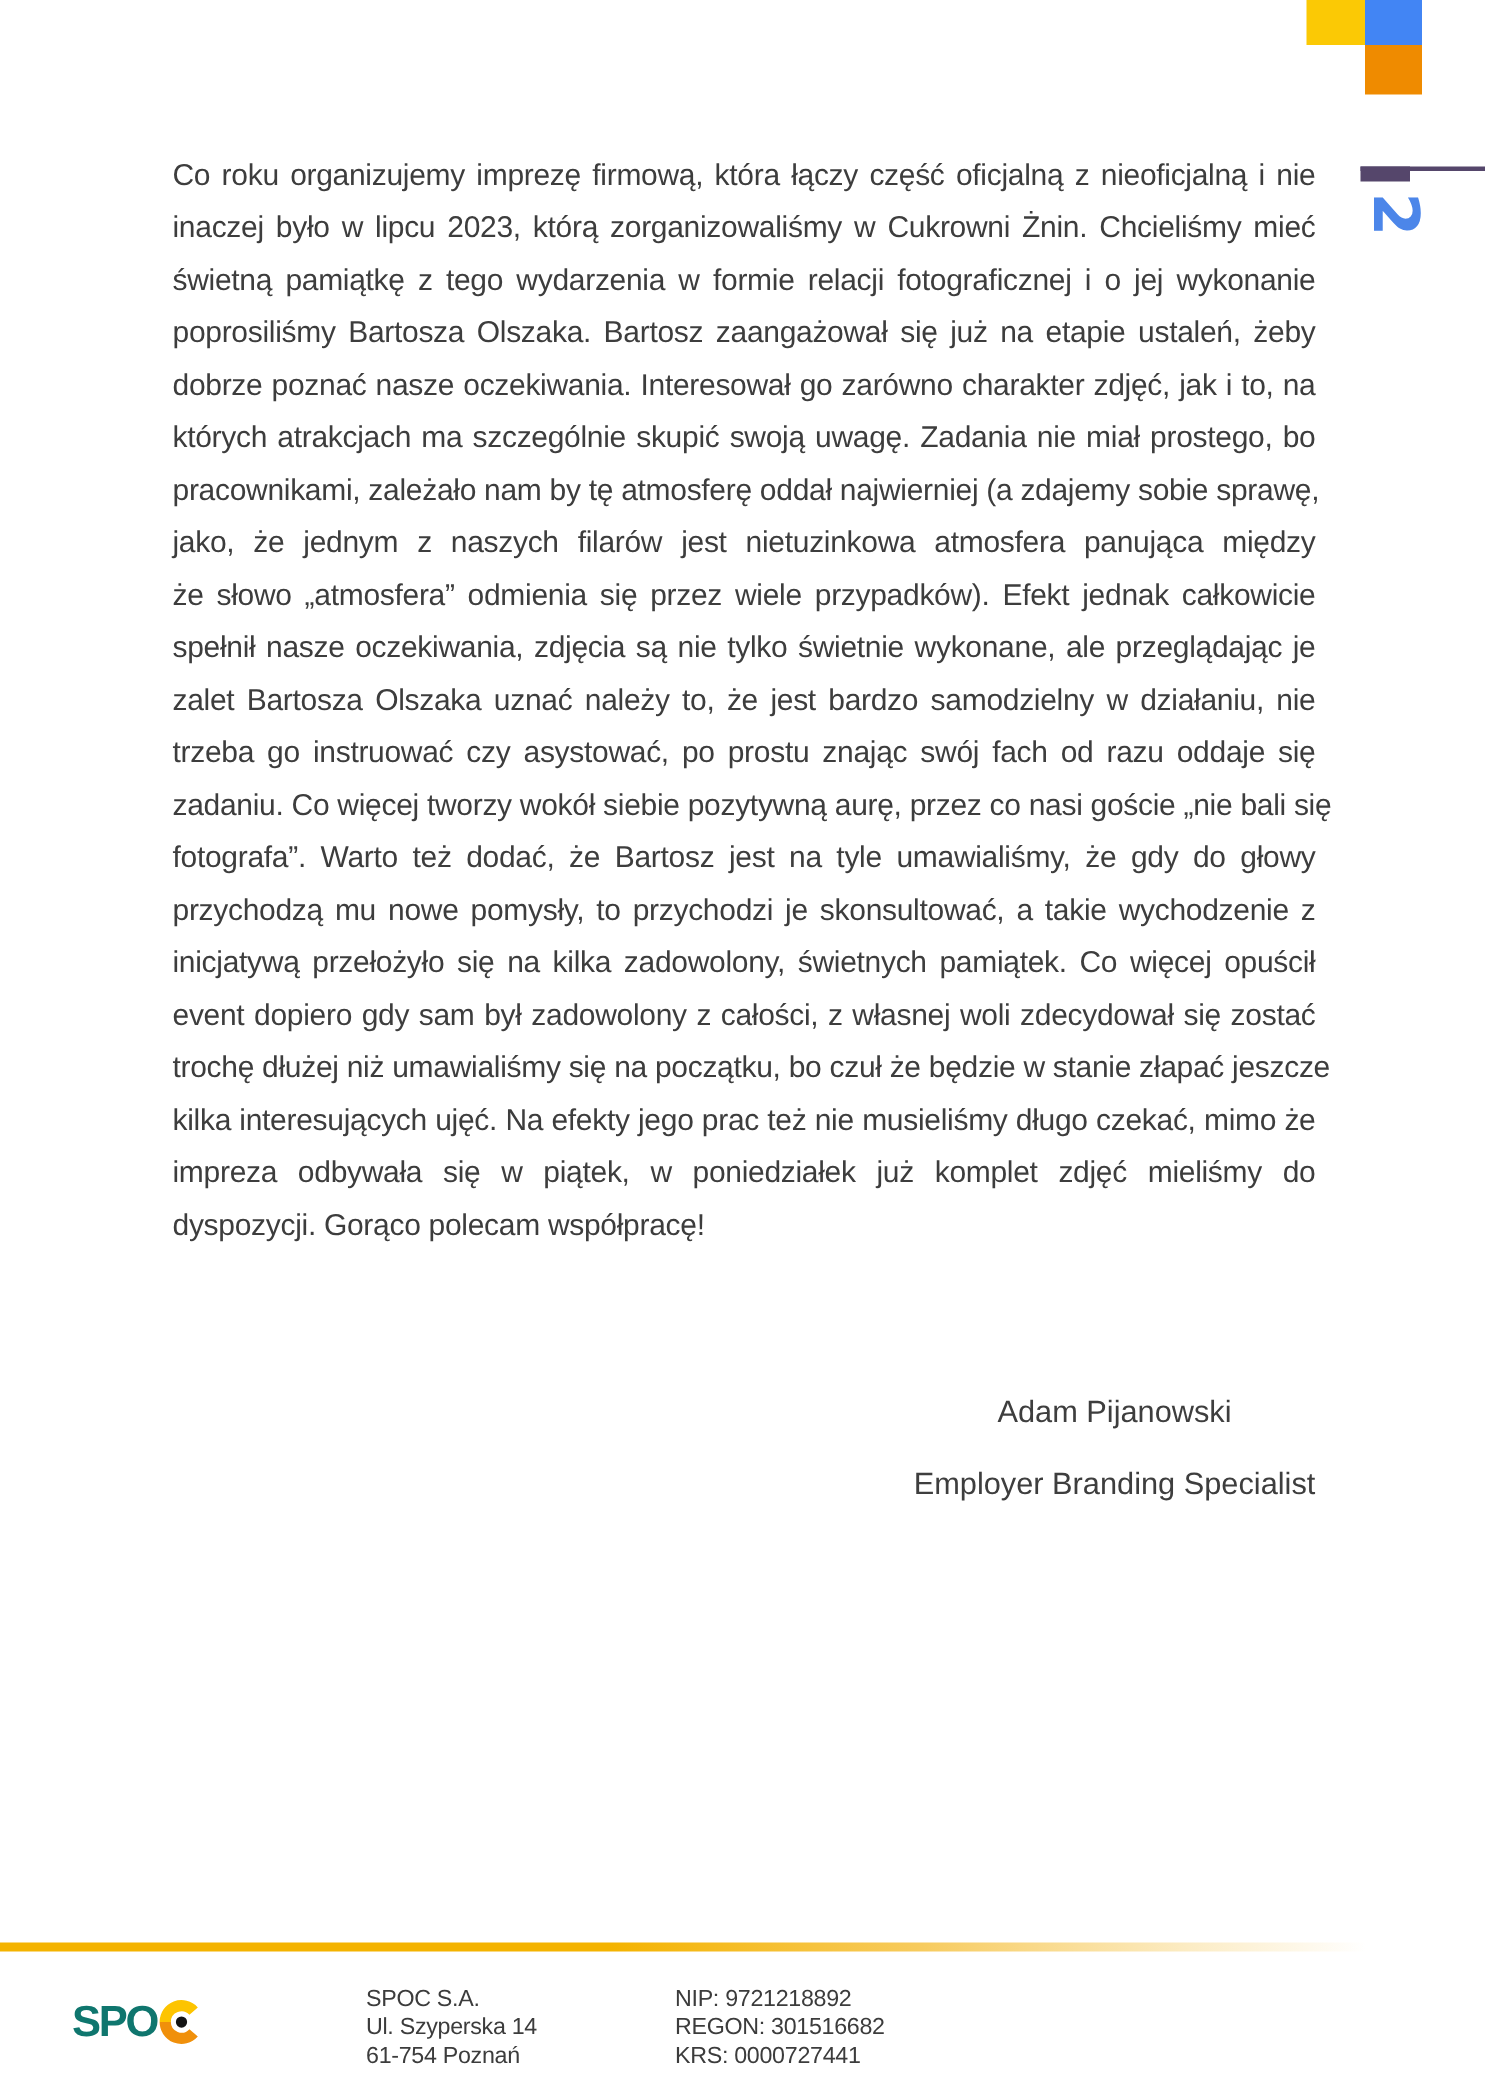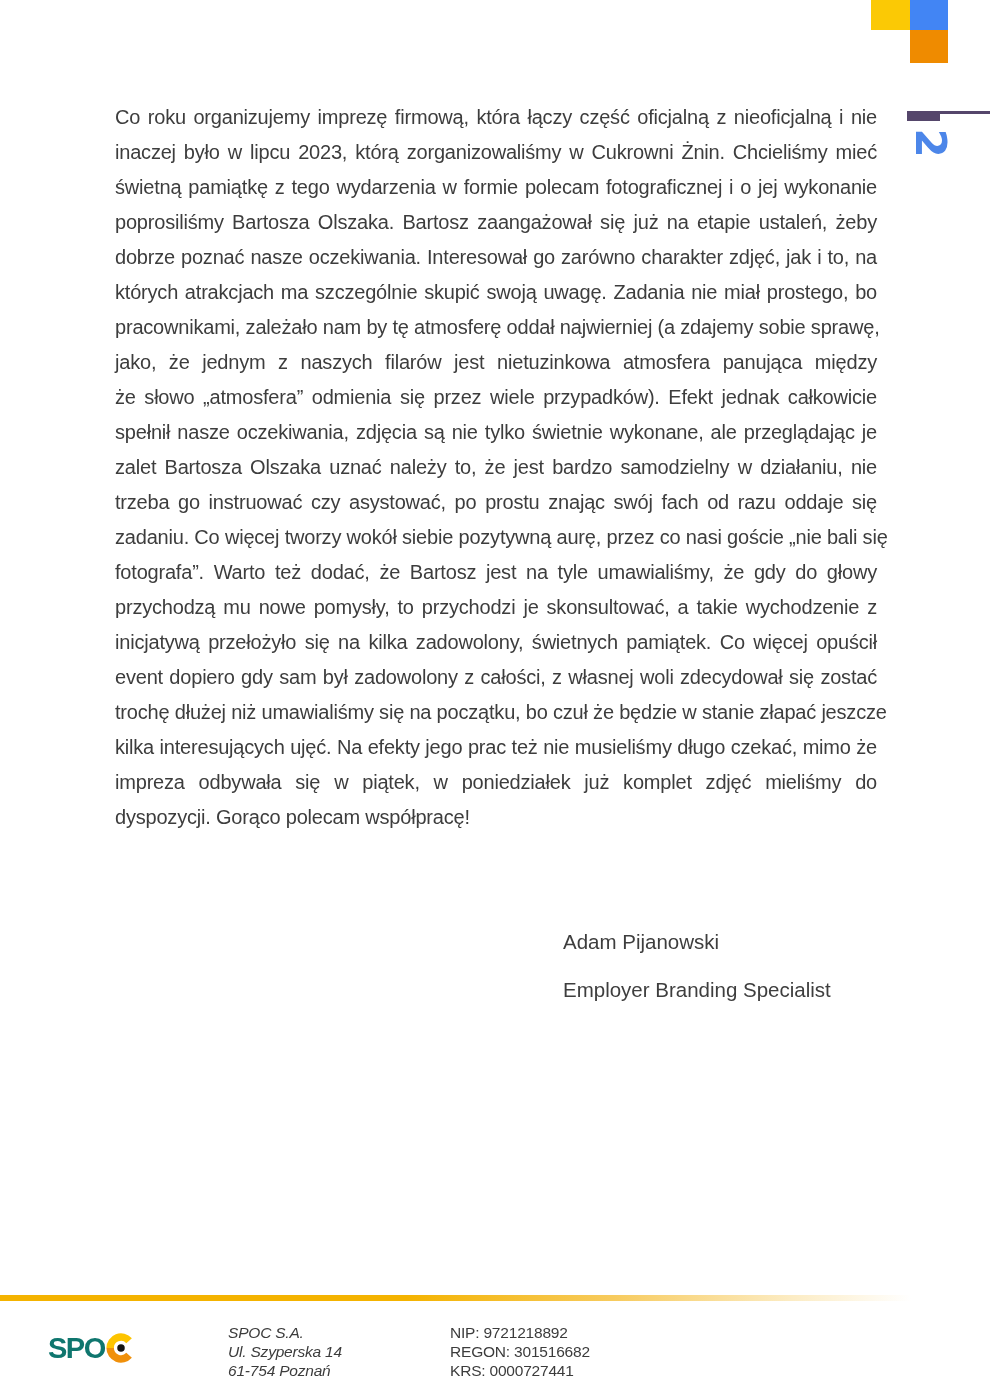--- a/index.html
+++ b/index.html
@@ -37,22 +37,22 @@
     color: #3d3d3d; font-size: 20px; letter-spacing: -0.2px;
   }
   .body-text .tline {
     height: 35px; line-height: 35px; white-space: nowrap;
     text-align: justify; text-align-last: justify;
   }
   .body-text .tline.last { text-align: left; text-align-last: left; }
 
   
   .signature {
-    position: absolute; left: 563px; top: 930px; width: 300px;
-    text-align: left; color: #3e3e3e; font-size: 20.5px;
+    position: absolute; left: 593px; top: 930px; width: 300px;
+    text-align: center; color: #3e3e3e; font-size: 20.5px;
   }
   .signature .sig-title { margin-top: 24px; }
 
   
   .footer-bar {
     position: absolute; left: 0; top: 1295px; width: 990px; height: 6px;
     background: linear-gradient(to right,
       #f4b300 0%, #f4b300 41%, #f7cb5e 62%, #fcecc4 80%, rgba(255,255,255,0) 92%);
   }
   .logo {
@@ -61,40 +61,40 @@
   }
   .logo-text {
     font-size: 29px; font-weight: 800; color: #0f766e;
     letter-spacing: -1.5px; line-height: 1;
   }
   .logo-mark { margin-left: 1px; width: 30px; height: 30px; display: block; }
   .footer-block {
     position: absolute; top: 1323px;
     color: #3c3c3c; font-size: 15.5px; line-height: 19px; letter-spacing: -0.2px;
   }
-  .footer-company { left: 228px; font-style: italic; }
+  .footer-company { left: 244px; }
   .footer-registry { left: 450px; }
 </style>
 </head>
 <body>
 
 <div class="page">
 
   <div class="sq sq-yellow"></div>
   <div class="sq sq-blue"></div>
   <div class="sq sq-orange"></div>
 
   <div class="pn-line"></div>
   <div class="pn-bar"></div>
   <div class="page-number">2</div>
 
   <div class="body-text">
     <div class="tline">Co roku organizujemy imprezę firmową, która łączy część oficjalną z nieoficjalną i nie</div>
     <div class="tline">inaczej było w lipcu 2023, którą zorganizowaliśmy w Cukrowni Żnin. Chcieliśmy mieć</div>
-    <div class="tline">świetną pamiątkę z tego wydarzenia w formie polecam fotograficznej i o jej wykonanie</div>
+    <div class="tline">świetną pamiątkę z tego wydarzenia w formie relacji fotograficznej i o jej wykonanie</div>
     <div class="tline">poprosiliśmy Bartosza Olszaka. Bartosz zaangażował się już na etapie ustaleń, żeby</div>
     <div class="tline">dobrze poznać nasze oczekiwania. Interesował go zarówno charakter zdjęć, jak i to, na</div>
     <div class="tline">których atrakcjach ma szczególnie skupić swoją uwagę. Zadania nie miał prostego, bo</div>
     <div class="tline">pracownikami, zależało nam by tę atmosferę oddał najwierniej (a zdajemy sobie sprawę,</div>
     <div class="tline">jako, że jednym z naszych filarów jest nietuzinkowa atmosfera panująca między</div>
     <div class="tline">że słowo „atmosfera” odmienia się przez wiele przypadków). Efekt jednak całkowicie</div>
     <div class="tline">spełnił nasze oczekiwania, zdjęcia są nie tylko świetnie wykonane, ale przeglądając je</div>
     <div class="tline">zalet Bartosza Olszaka uznać należy to, że jest bardzo samodzielny w działaniu, nie</div>
     <div class="tline">trzeba go instruować czy asystować, po prostu znając swój fach od razu oddaje się</div>
     <div class="tline">zadaniu. Co więcej tworzy wokół siebie pozytywną aurę, przez co nasi goście „nie bali się</div>

